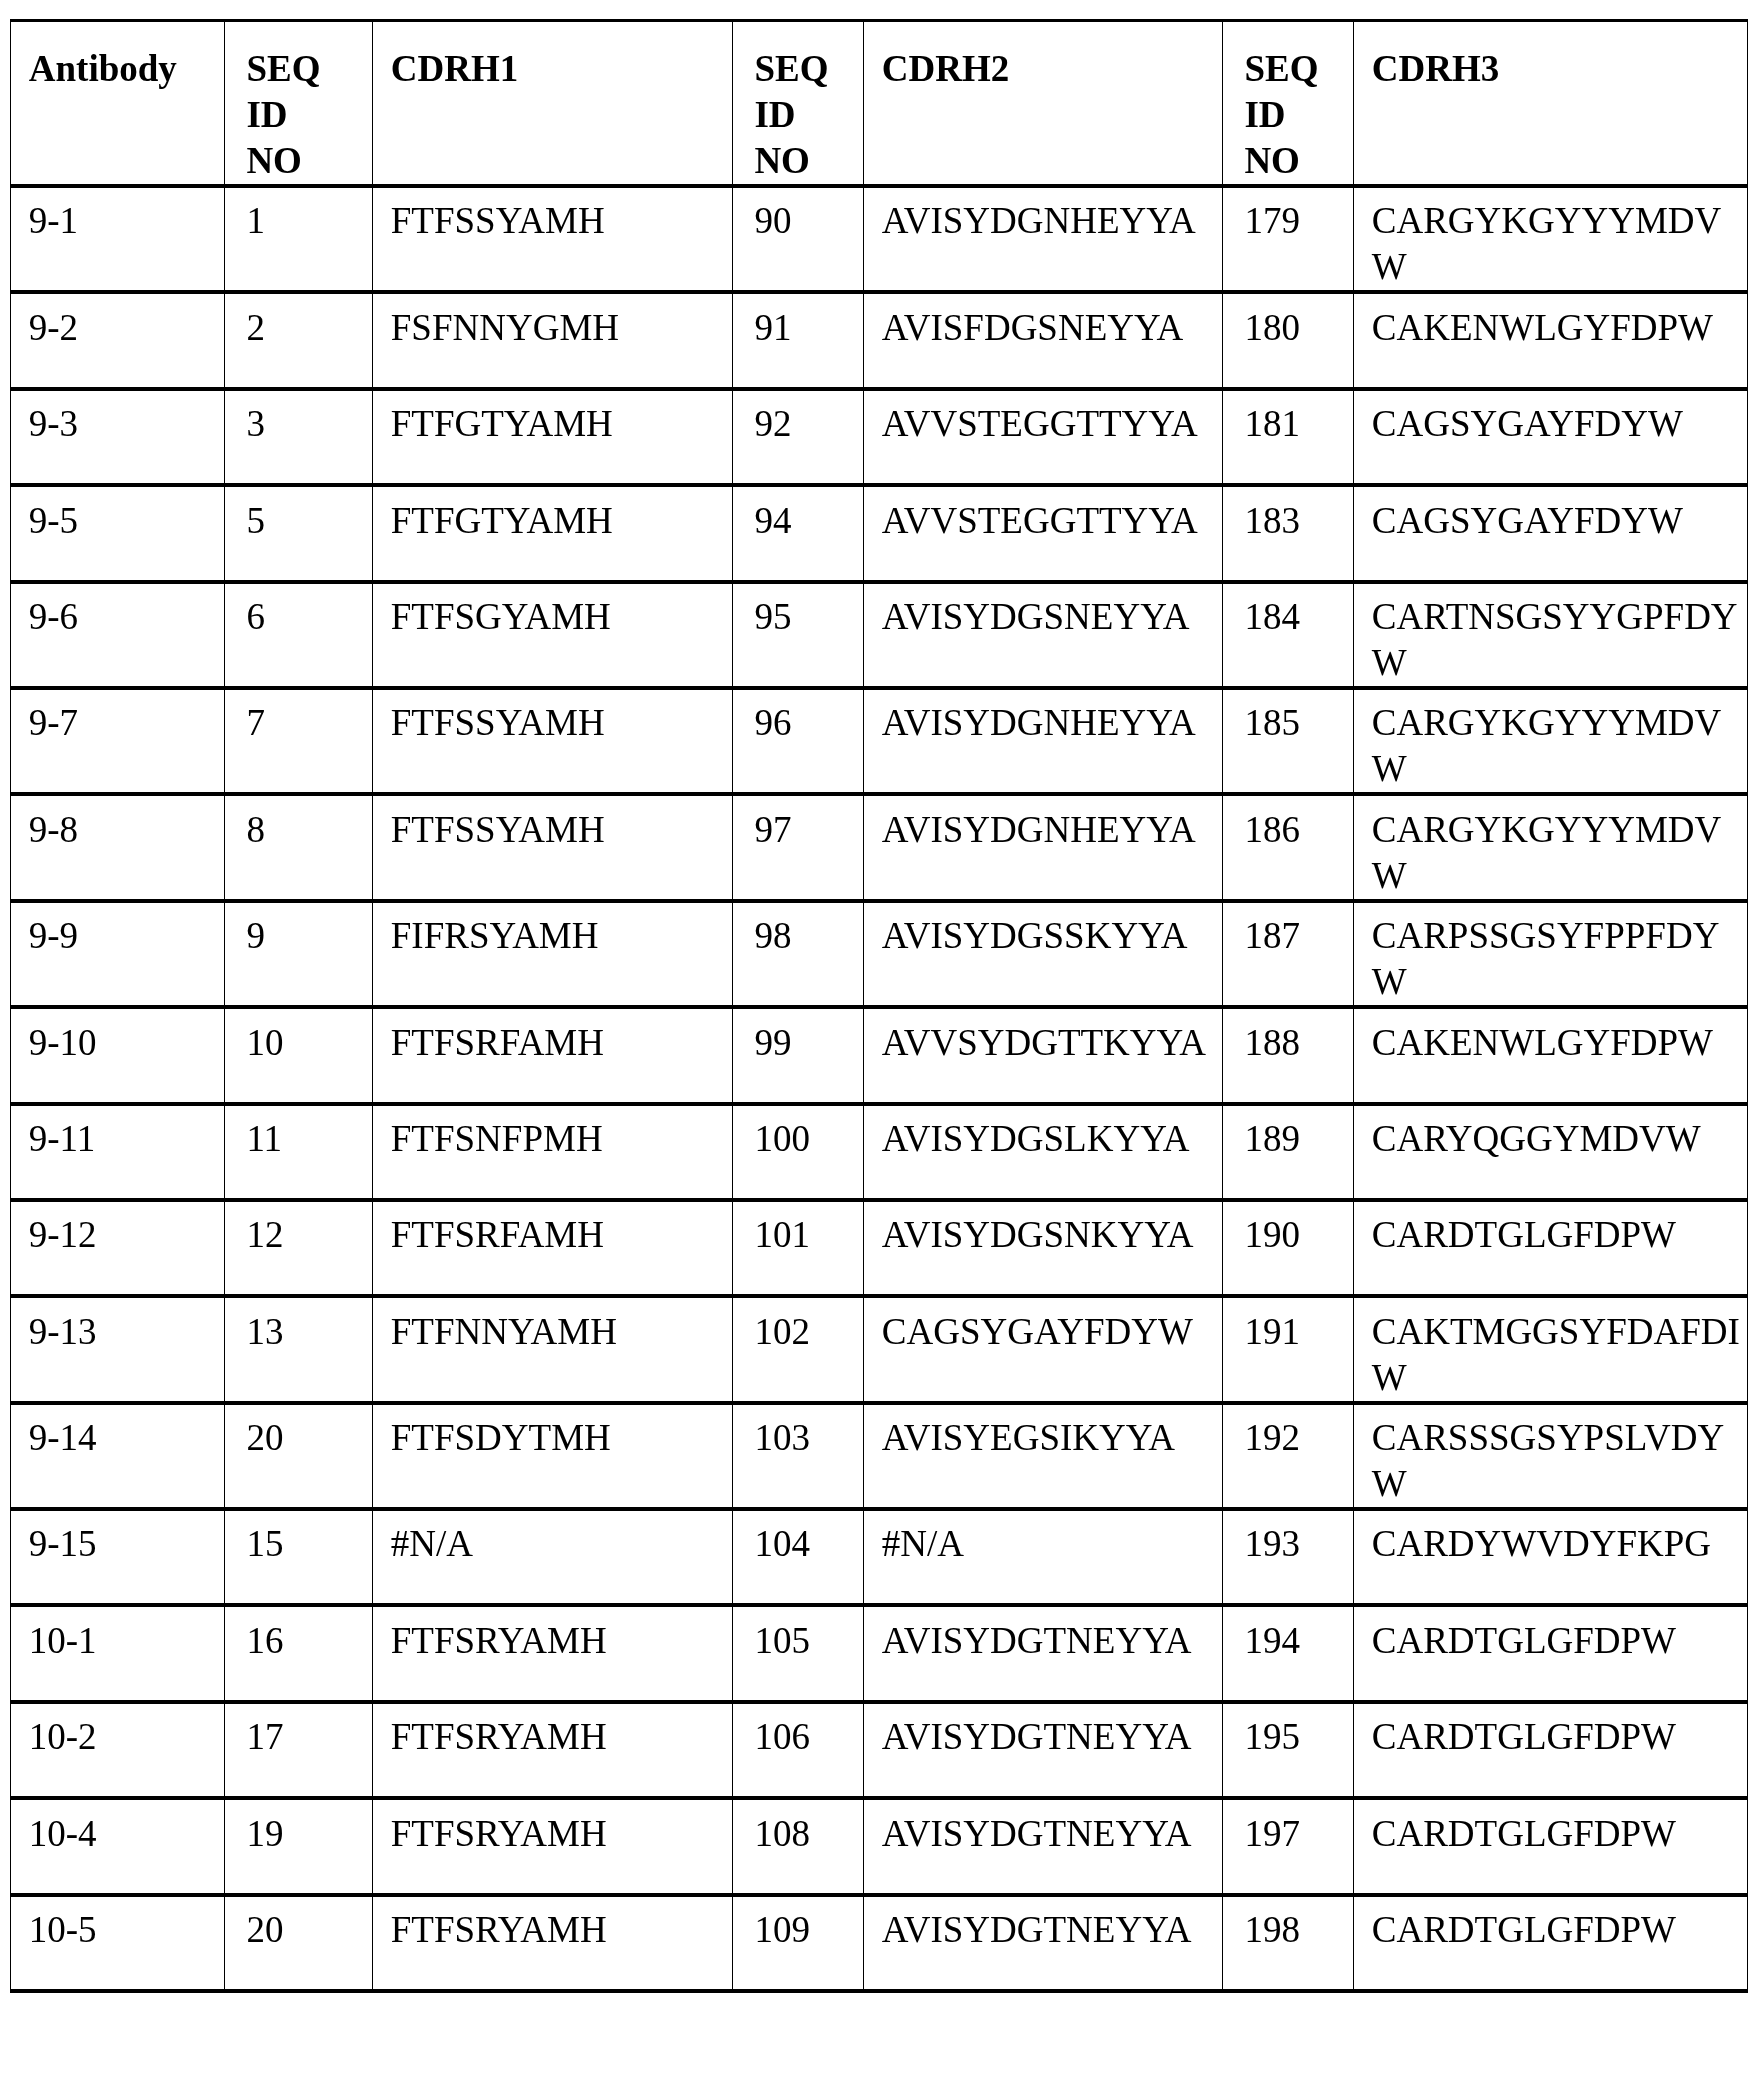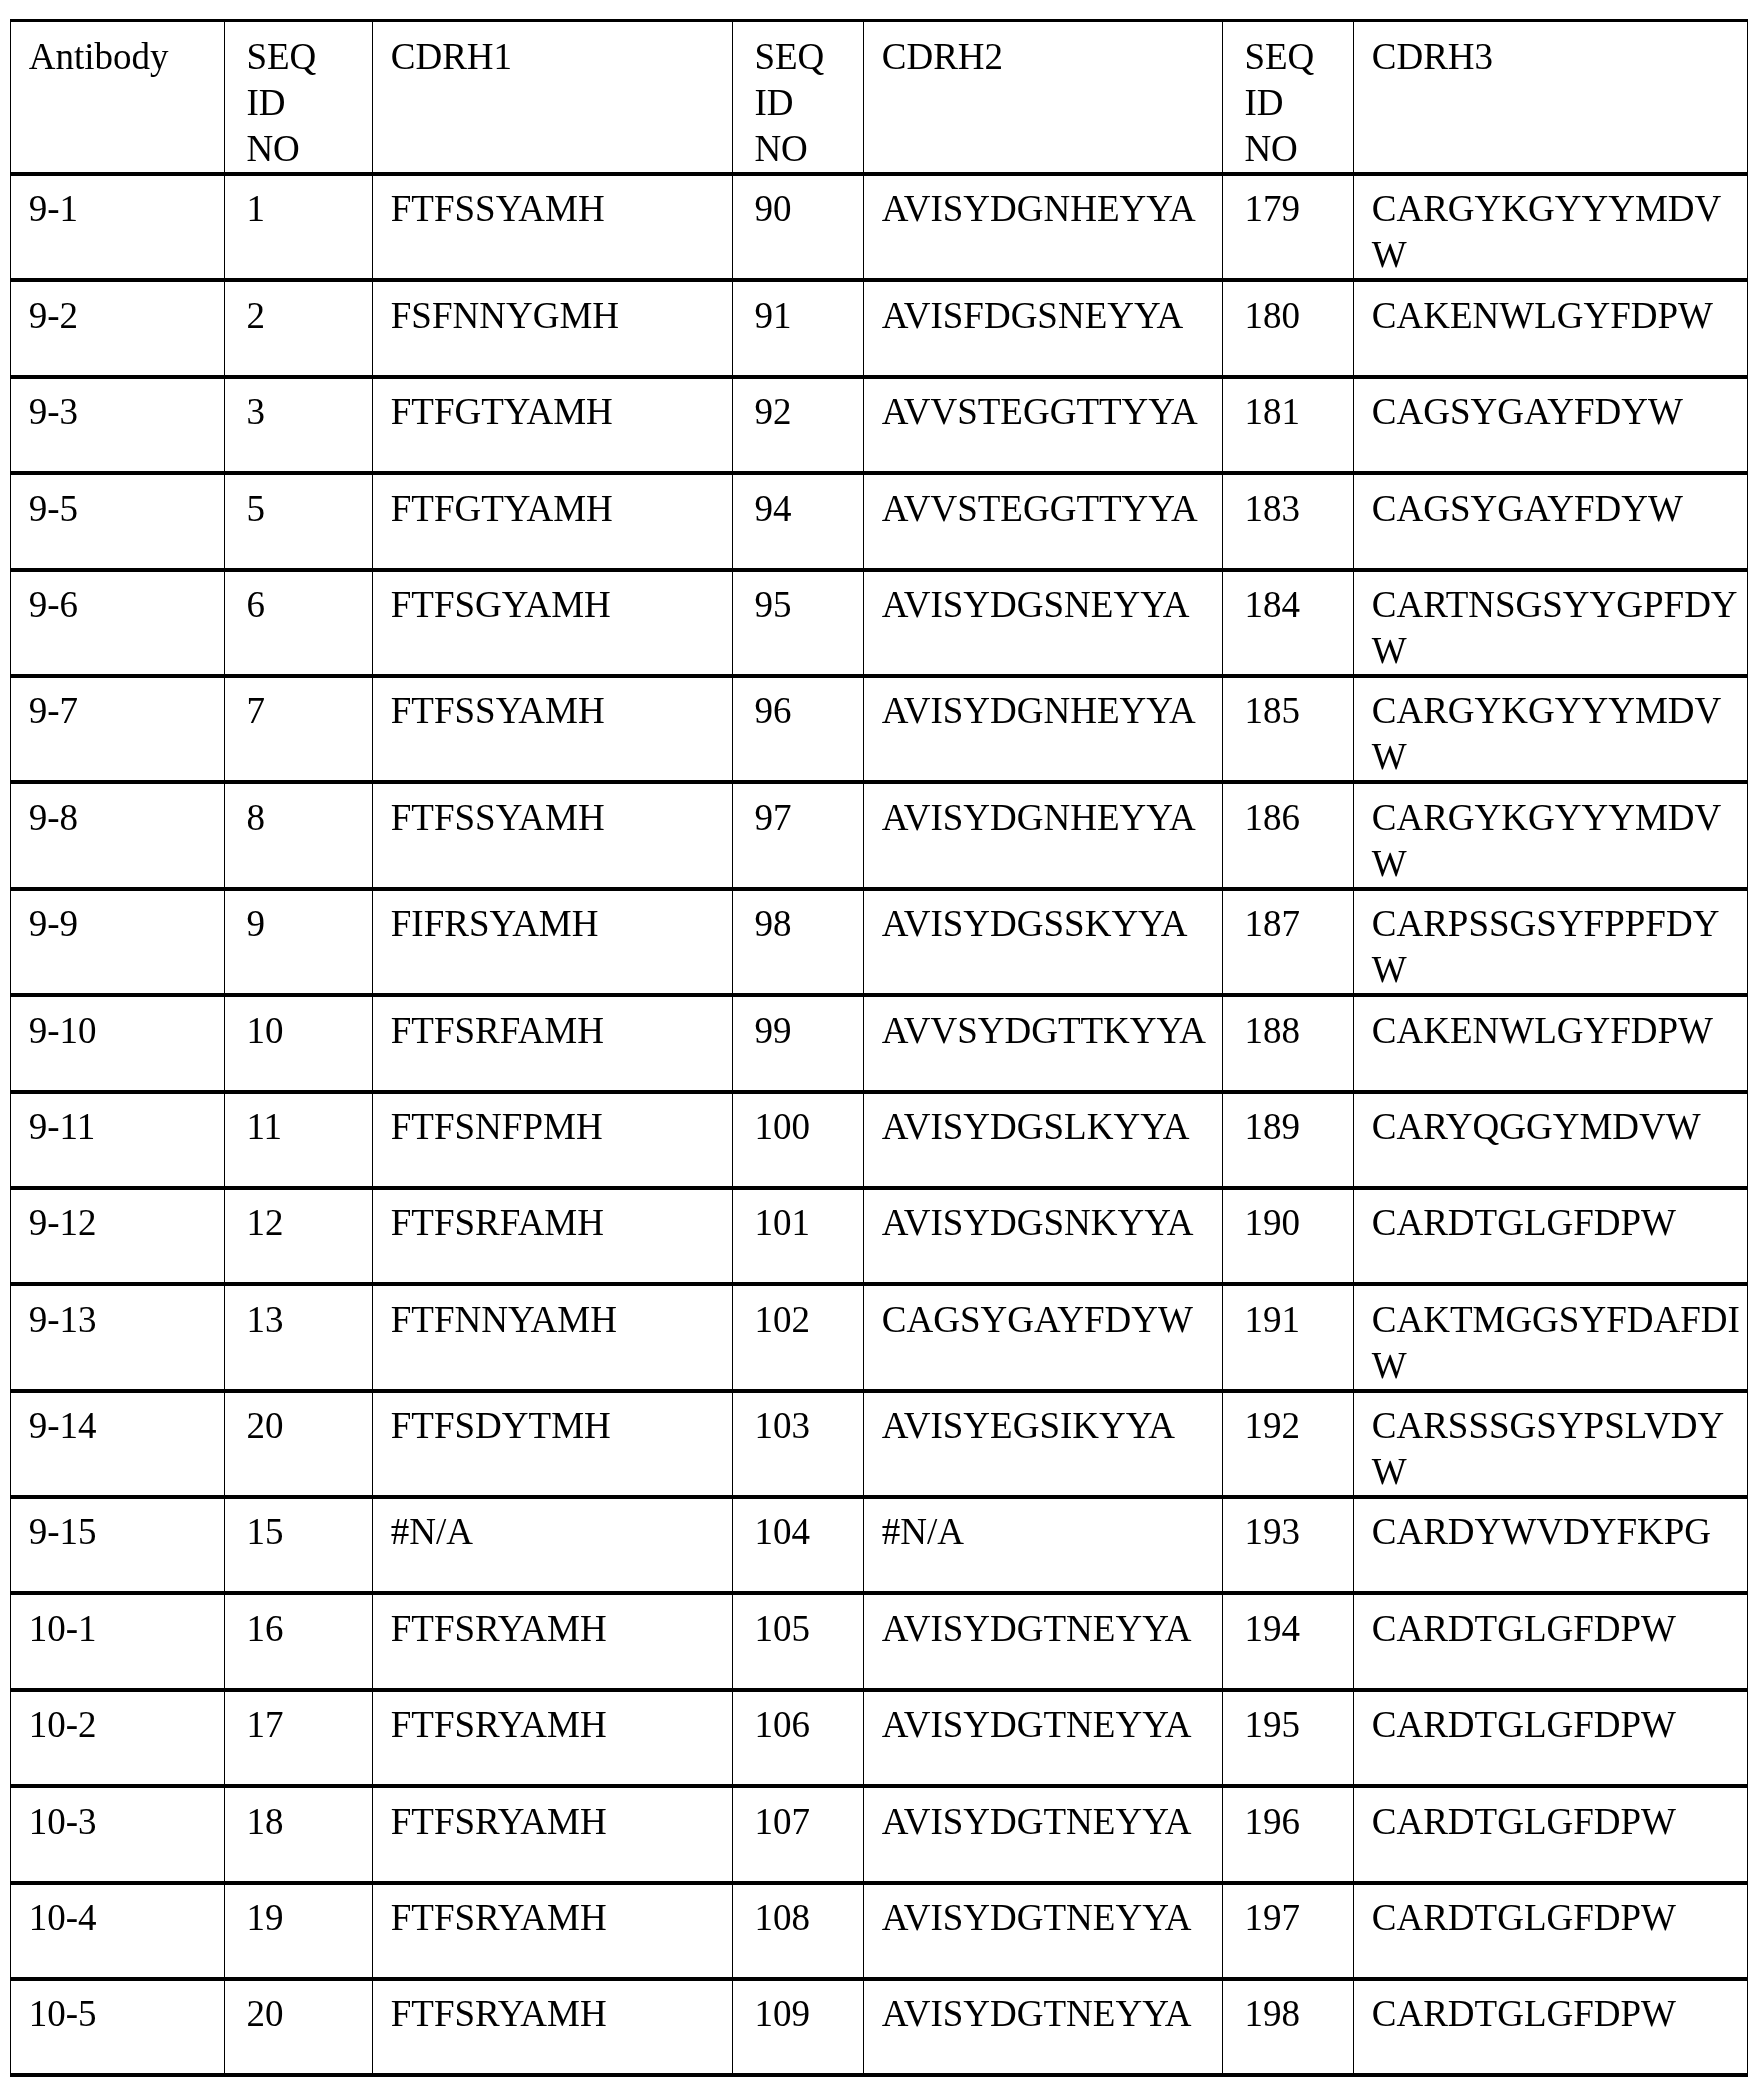--- a/index.html
+++ b/index.html
@@ -1,19 +1,19 @@
 <!DOCTYPE html>
 <html style="font-size:14px"><head>
 <meta charset="utf-8">
 <style>
   html, body { margin: 0; padding: 0; background: #ffffff; }
   body { width: 1751px; height: 2099px; position: relative; font-family: "Liberation Serif", "DejaVu Serif", serif; color: #000; }
   table.seq { position: absolute; left: 10.4px; top: 19px; width: 1736px; border-collapse: collapse; table-layout: fixed; }
   table.seq td, table.seq th { border-left: 1.7px solid #000; border-right: 1.7px solid #000; vertical-align: top; padding: 10.4px 0 0 17.4px; font-size: 37px; line-height: 46px; text-align: left; word-break: break-all; overflow-wrap: anywhere; }
-  table.seq th { font-weight: normal; height: 119px; border-top: 3.5px solid #000; border-bottom: 4.3px solid #000; padding-top: 12px; }
+  table.seq th { font-weight: bold; height: 119px; border-top: 3.5px solid #000; border-bottom: 4.3px solid #000; padding-top: 24px; }
   table.seq td { height: 82px; border-bottom: 4.3px solid #000; }
   table.seq td.seqno, table.seq th.seqno { padding-left: 21px; }
   col.c-ab { width: 214px; } col.c-s1 { width: 148px; } col.c-h1 { width: 360px; }
   col.c-s2 { width: 131px; } col.c-h2 { width: 359px; } col.c-s3 { width: 131px; } col.c-h3 { width: 394px; }
 </style>
 </head>
 <body>
 
 <table class="seq">
   <colgroup>
@@ -175,29 +175,20 @@
       <tr>
         <td>10-2</td>
         <td class="seqno">17</td>
         <td>FTFSRYAMH</td>
         <td class="seqno">106</td>
         <td>AVISYDGTNEYYA</td>
         <td class="seqno">195</td>
         <td>CARDTGLGFDPW</td>
       </tr>
       <tr>
-        <td>10-3</td>
-        <td class="seqno">18</td>
-        <td>FTFSRYAMH</td>
-        <td class="seqno">107</td>
-        <td>AVISYDGTNEYYA</td>
-        <td class="seqno">196</td>
-        <td>CARDTGLGFDPW</td>
-      </tr>
-      <tr>
         <td>10-4</td>
         <td class="seqno">19</td>
         <td>FTFSRYAMH</td>
         <td class="seqno">108</td>
         <td>AVISYDGTNEYYA</td>
         <td class="seqno">197</td>
         <td>CARDTGLGFDPW</td>
       </tr>
       <tr>
         <td>10-5</td>

